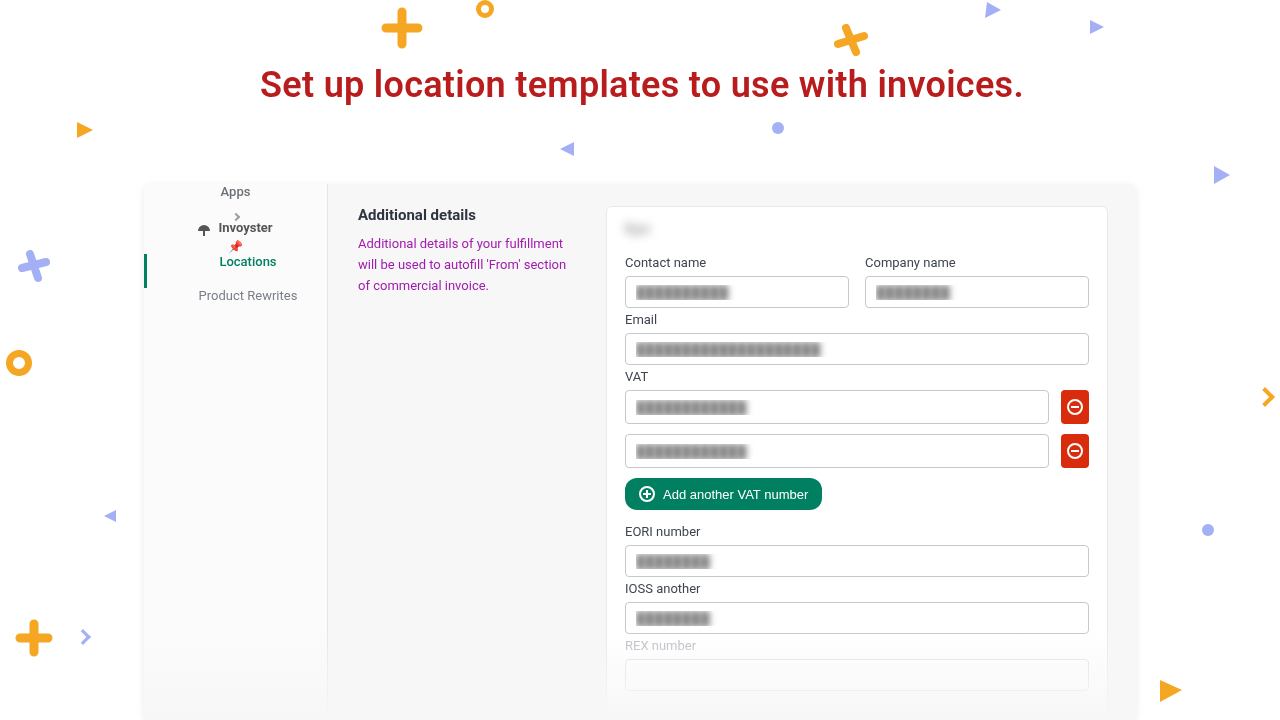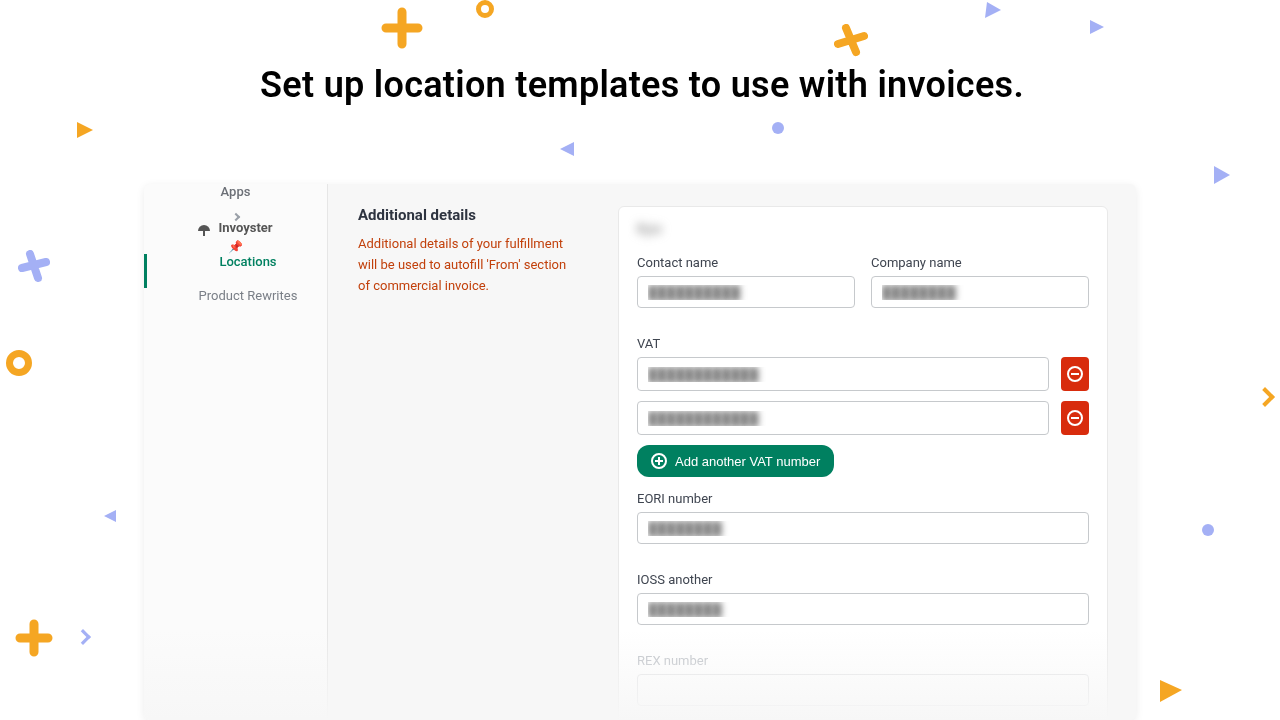--- a/index.html
+++ b/index.html
@@ -26,21 +26,21 @@
     transform: rotate(45deg);
   }
 
   .headline {
     position: absolute;
     top: 64px;
     left: 4px; right: 0;
     text-align: center;
     font-size: 36px;
     font-weight: 600;
-    color: #000000;
+    color: #b91c1c;
     letter-spacing: .3px;
   }
 
   .window {
     position: absolute;
     left: 144px;
     top: 184px;
     width: 992px;
     height: 536px;
     background: #f7f7f7;
@@ -81,54 +81,54 @@
     border-left: 3px solid #008060;
     color: #008060;
     font-weight: 500;
   }
 
   
   .main {
     flex: 1;
     display: flex;
     padding: 22px 28px 16px 30px;
-    gap: 40px;
+    gap: 28px;
     overflow: hidden;
   }
   .left-pane { width: 220px; }
   .left-pane h3 {
     font-size: 15px;
     font-weight: 700;
     color: #2e3440;
     margin-bottom: 10px;
   }
   .left-pane p {
     font-size: 13px;
-    color: #c2410c;
+    color: #a21caf;
     line-height: 1.6;
   }
 
   .card {
     flex: 1;
     background: #ffffff;
     border: 1px solid #e9e9e9;
     border-radius: 6px;
     padding: 14px 18px 60px 18px;
     position: relative;
     height: 520px;
     overflow: hidden;
   }
   .card-top-blur {
     filter: blur(5px);
     color:#777;
     font-size:14px;
     margin-bottom:18px;
   }
   .row2 { display:flex; gap:16px; }
-  .field { flex:1; margin-bottom: 28px; }
+  .field { flex:1; margin-bottom: 4px; }
   .field label {
     display:block;
     font-size: 13px;
     color: #3f4550;
     margin-bottom: 6px;
   }
   .field input {
     width:100%;
     height: 32px;
     border: 1px solid #c6c9cc;
@@ -267,20 +267,24 @@
         <div class="field">
           <label>Contact name</label>
           <input class="blur" value="██████████" style="">
         </div>
         <div class="field">
           <label>Company name</label>
           <input class="blur" value="████████" style="">
         </div>
       </div>
 
+      <div class="field">
+        <label>Email</label>
+        <input class="blur" value="████████████████████" style="">
+      </div>
 
       <div class="field" style="margin-bottom:6px;">
         <label>VAT</label>
         <div class="vat-line">
           <input value="████████████" style="">
           <div class="del-btn">
             <span class="minus-circ"></span>
           </div>
         </div>
         <div class="vat-line">

